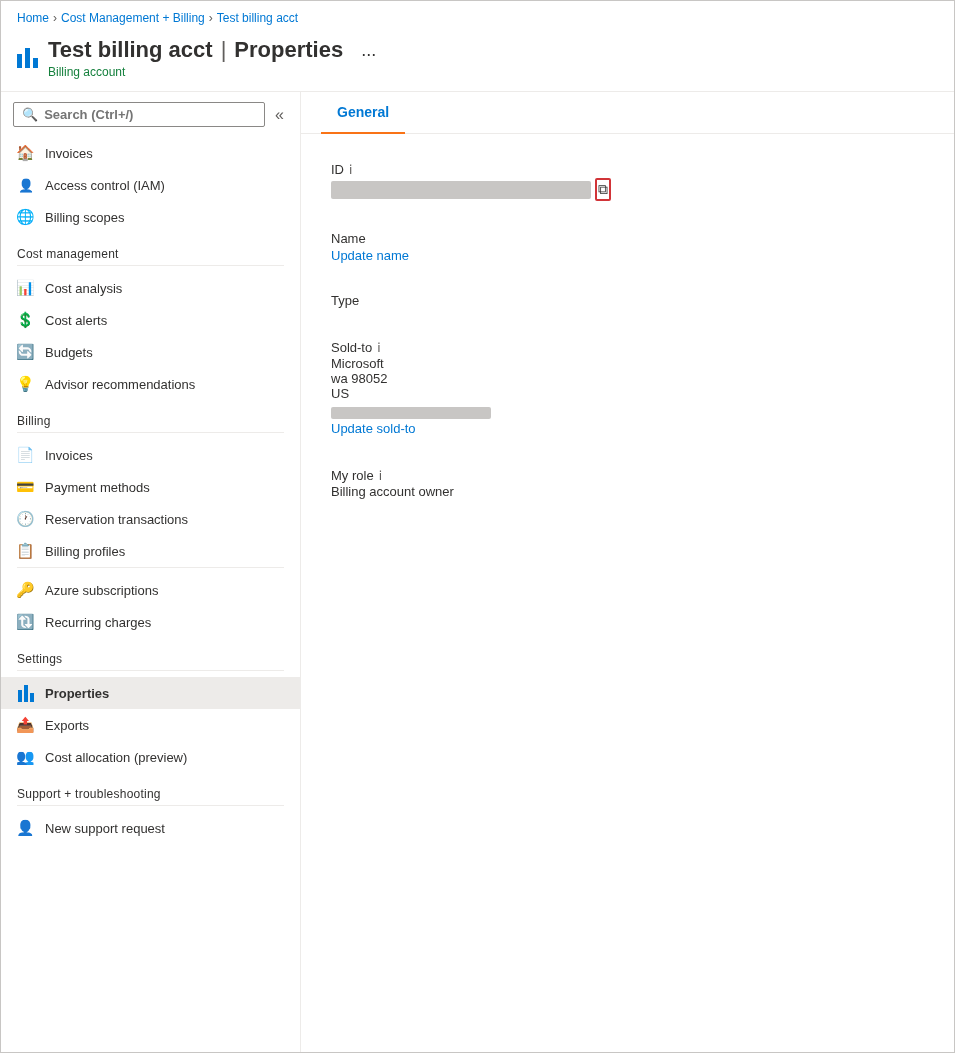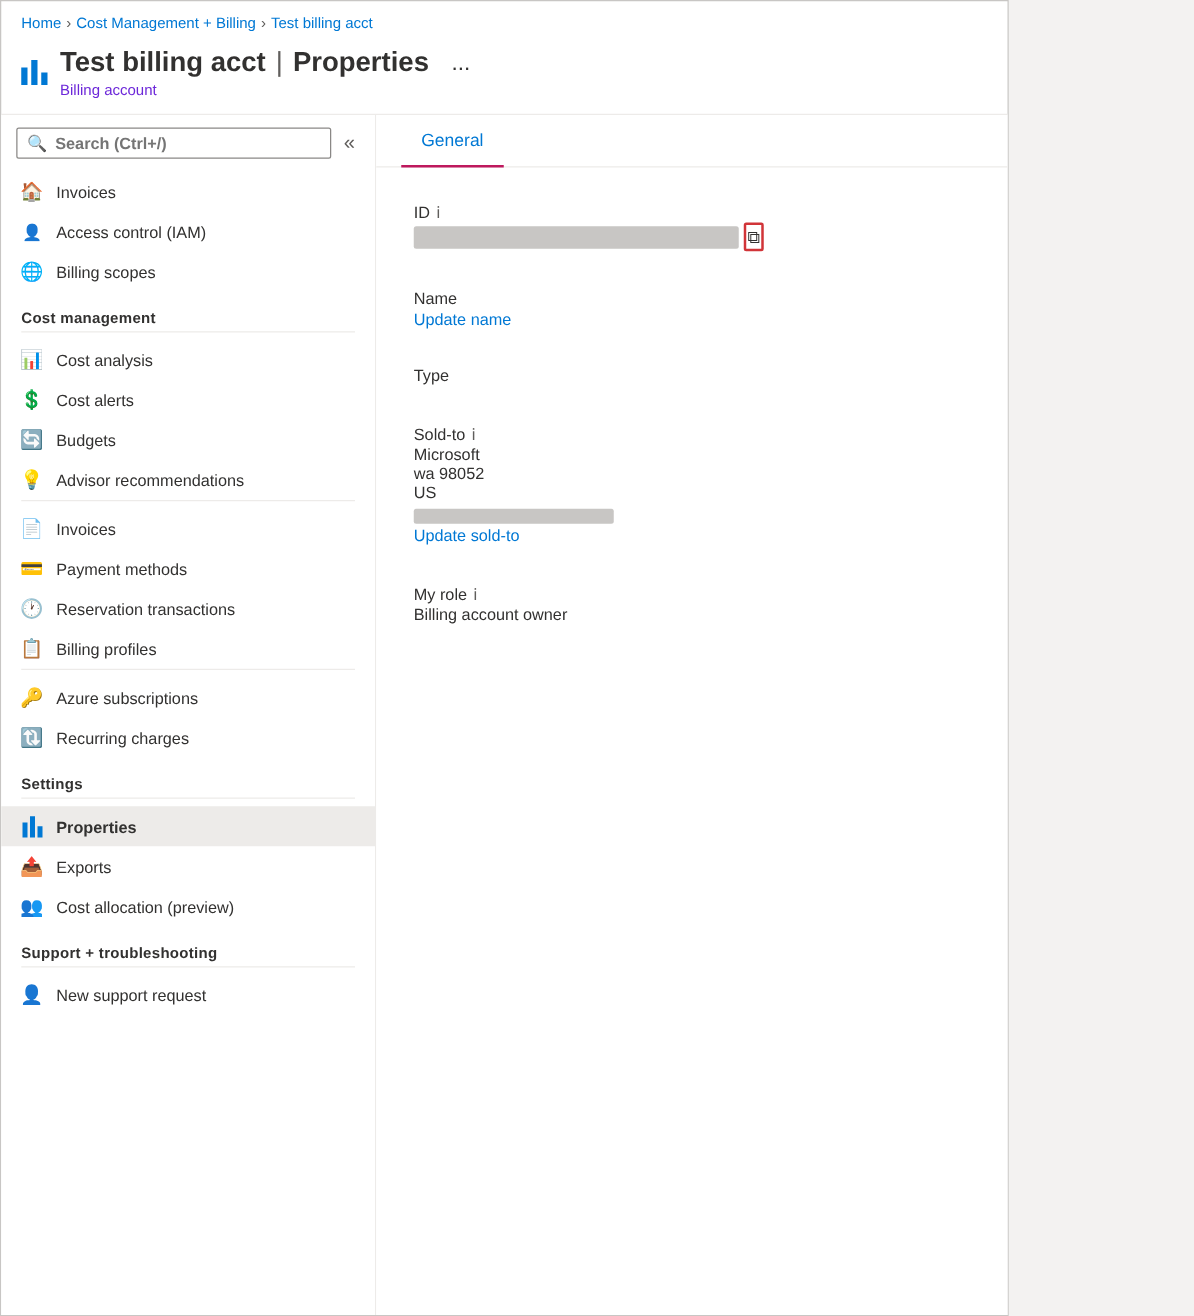--- a/index.html
+++ b/index.html
@@ -7,21 +7,21 @@
       font-family: 'Segoe UI', Arial, sans-serif;
       font-size: 13px;
       background: #f3f2f1;
       color: #323130;
       width: 955px;
       min-height: 1053px;
     }
     .outer-border {
       border: 1px solid #c8c6c4;
       background: #fff;
-      width: 807px;
+      width: 955px;
       min-height: 1053px;
       display: flex;
       flex-direction: column;
     }
     
     .breadcrumb {
       padding: 10px 16px 6px 16px;
       font-size: 12px;
       color: #0078d4;
       display: flex;
@@ -62,21 +62,21 @@
     .page-title-group h1 {
       font-size: 22px;
       font-weight: 600;
       color: #323130;
       display: flex;
       align-items: center;
       gap: 8px;
     }
     .page-title-group .subtitle {
       font-size: 12px;
-      color: #6d28d9;
+      color: #15803d;
       margin-top: 2px;
     }
     .ellipsis-btn {
       font-size: 18px;
       color: #323130;
       cursor: pointer;
       padding: 2px 6px;
       border: none;
       background: none;
     }
@@ -139,21 +139,21 @@
       height: 18px;
       display: flex;
       align-items: center;
       justify-content: center;
       font-size: 15px;
       flex-shrink: 0;
     }
     .section-header {
       padding: 14px 16px 4px 16px;
       font-size: 12px;
-      font-weight: 700;
+      font-weight: 400;
       color: #323130;
       letter-spacing: 0.02em;
     }
     .section-divider {
       height: 1px;
       background: #edebe9;
       margin: 0 16px 6px 16px;
     }
     
     .content-area {
@@ -168,23 +168,23 @@
     }
     .tab {
       padding: 12px 16px;
       cursor: pointer;
       font-size: 14px;
       color: #323130;
       border-bottom: 2px solid transparent;
       margin-bottom: -1px;
     }
     .tab.active {
-      border-bottom: 2px solid #be185d;
+      border-bottom: 2px solid #f97316;
       color: #0078d4;
-      font-weight: 400;
+      font-weight: 700;
     }
     
     .properties-content {
       padding: 24px 30px;
     }
     .property-row {
       display: flex;
       align-items: flex-start;
       margin-bottom: 28px;
       gap: 0;
@@ -321,20 +321,21 @@
       </div>
       <div class="nav-item">
         <span class="nav-icon">🔄</span>
         <span>Budgets</span>
       </div>
       <div class="nav-item">
         <span class="nav-icon">💡</span>
         <span>Advisor recommendations</span>
       </div>
 
+      <div class="section-header">Billing</div>
       <div class="section-divider"></div>
 
       <div class="nav-item">
         <span class="nav-icon">📄</span>
         <span>Invoices</span>
       </div>
       <div class="nav-item">
         <span class="nav-icon">💳</span>
         <span>Payment methods</span>
       </div>

